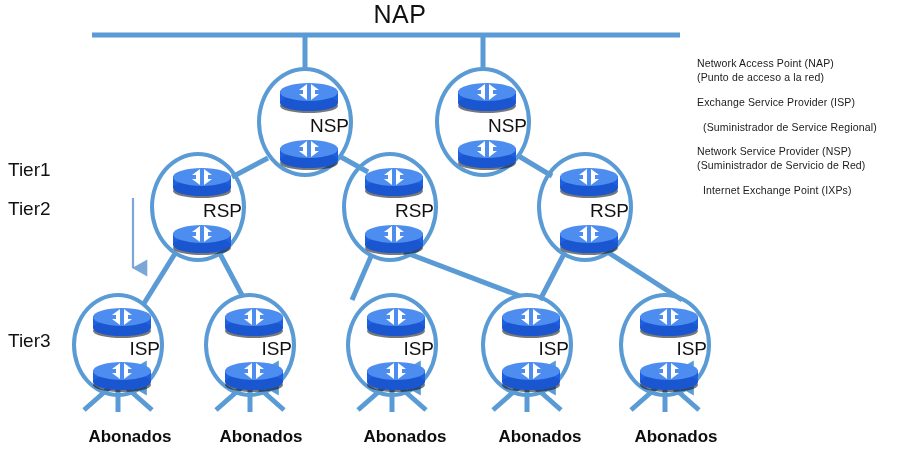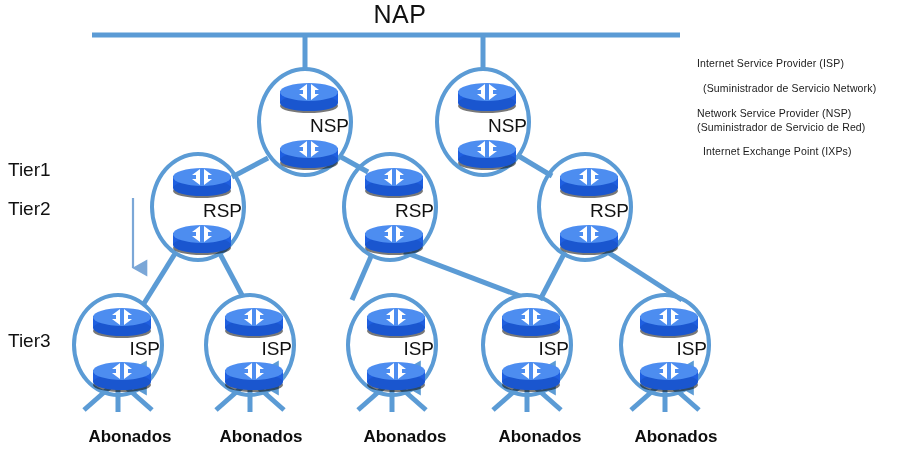--- a/index.html
+++ b/index.html
@@ -498,24 +498,28 @@
   </div>
 
   <div class="abonados" style="left:60px; top:427px; width:140px;">Abonados</div>
   <div class="abonados" style="left:191px; top:427px; width:140px;">Abonados</div>
   <div class="abonados" style="left:335px; top:427px; width:140px;">Abonados</div>
   <div class="abonados" style="left:470px; top:427px; width:140px;">Abonados</div>
   <div class="abonados" style="left:606px; top:427px; width:140px;">Abonados</div>
 
   <div class="legend">
     <div class="legend-entry">
-      <div class="legend-line">Internet Service Provider (ISP)</div>
+      <div class="legend-line">Network  Access Point (NAP)</div>
+      <div class="legend-line">(Punto de acceso a la red)</div>
+    </div>
+    <div class="legend-entry">
+      <div class="legend-line">Exchange Service Provider (ISP)</div>
     </div>
     <div class="legend-entry indented">
-      <div class="legend-line">(Suministrador de Servicio Network)</div>
+      <div class="legend-line">(Suministrador de Service Regional)</div>
     </div>
     <div class="legend-entry">
       <div class="legend-line">Network  Service Provider (NSP)</div>
       <div class="legend-line">(Suministrador de Servicio de Red)</div>
     </div>
     <div class="legend-entry indented">
       <div class="legend-line">Internet Exchange Point (IXPs)</div>
     </div>
   </div>
 

